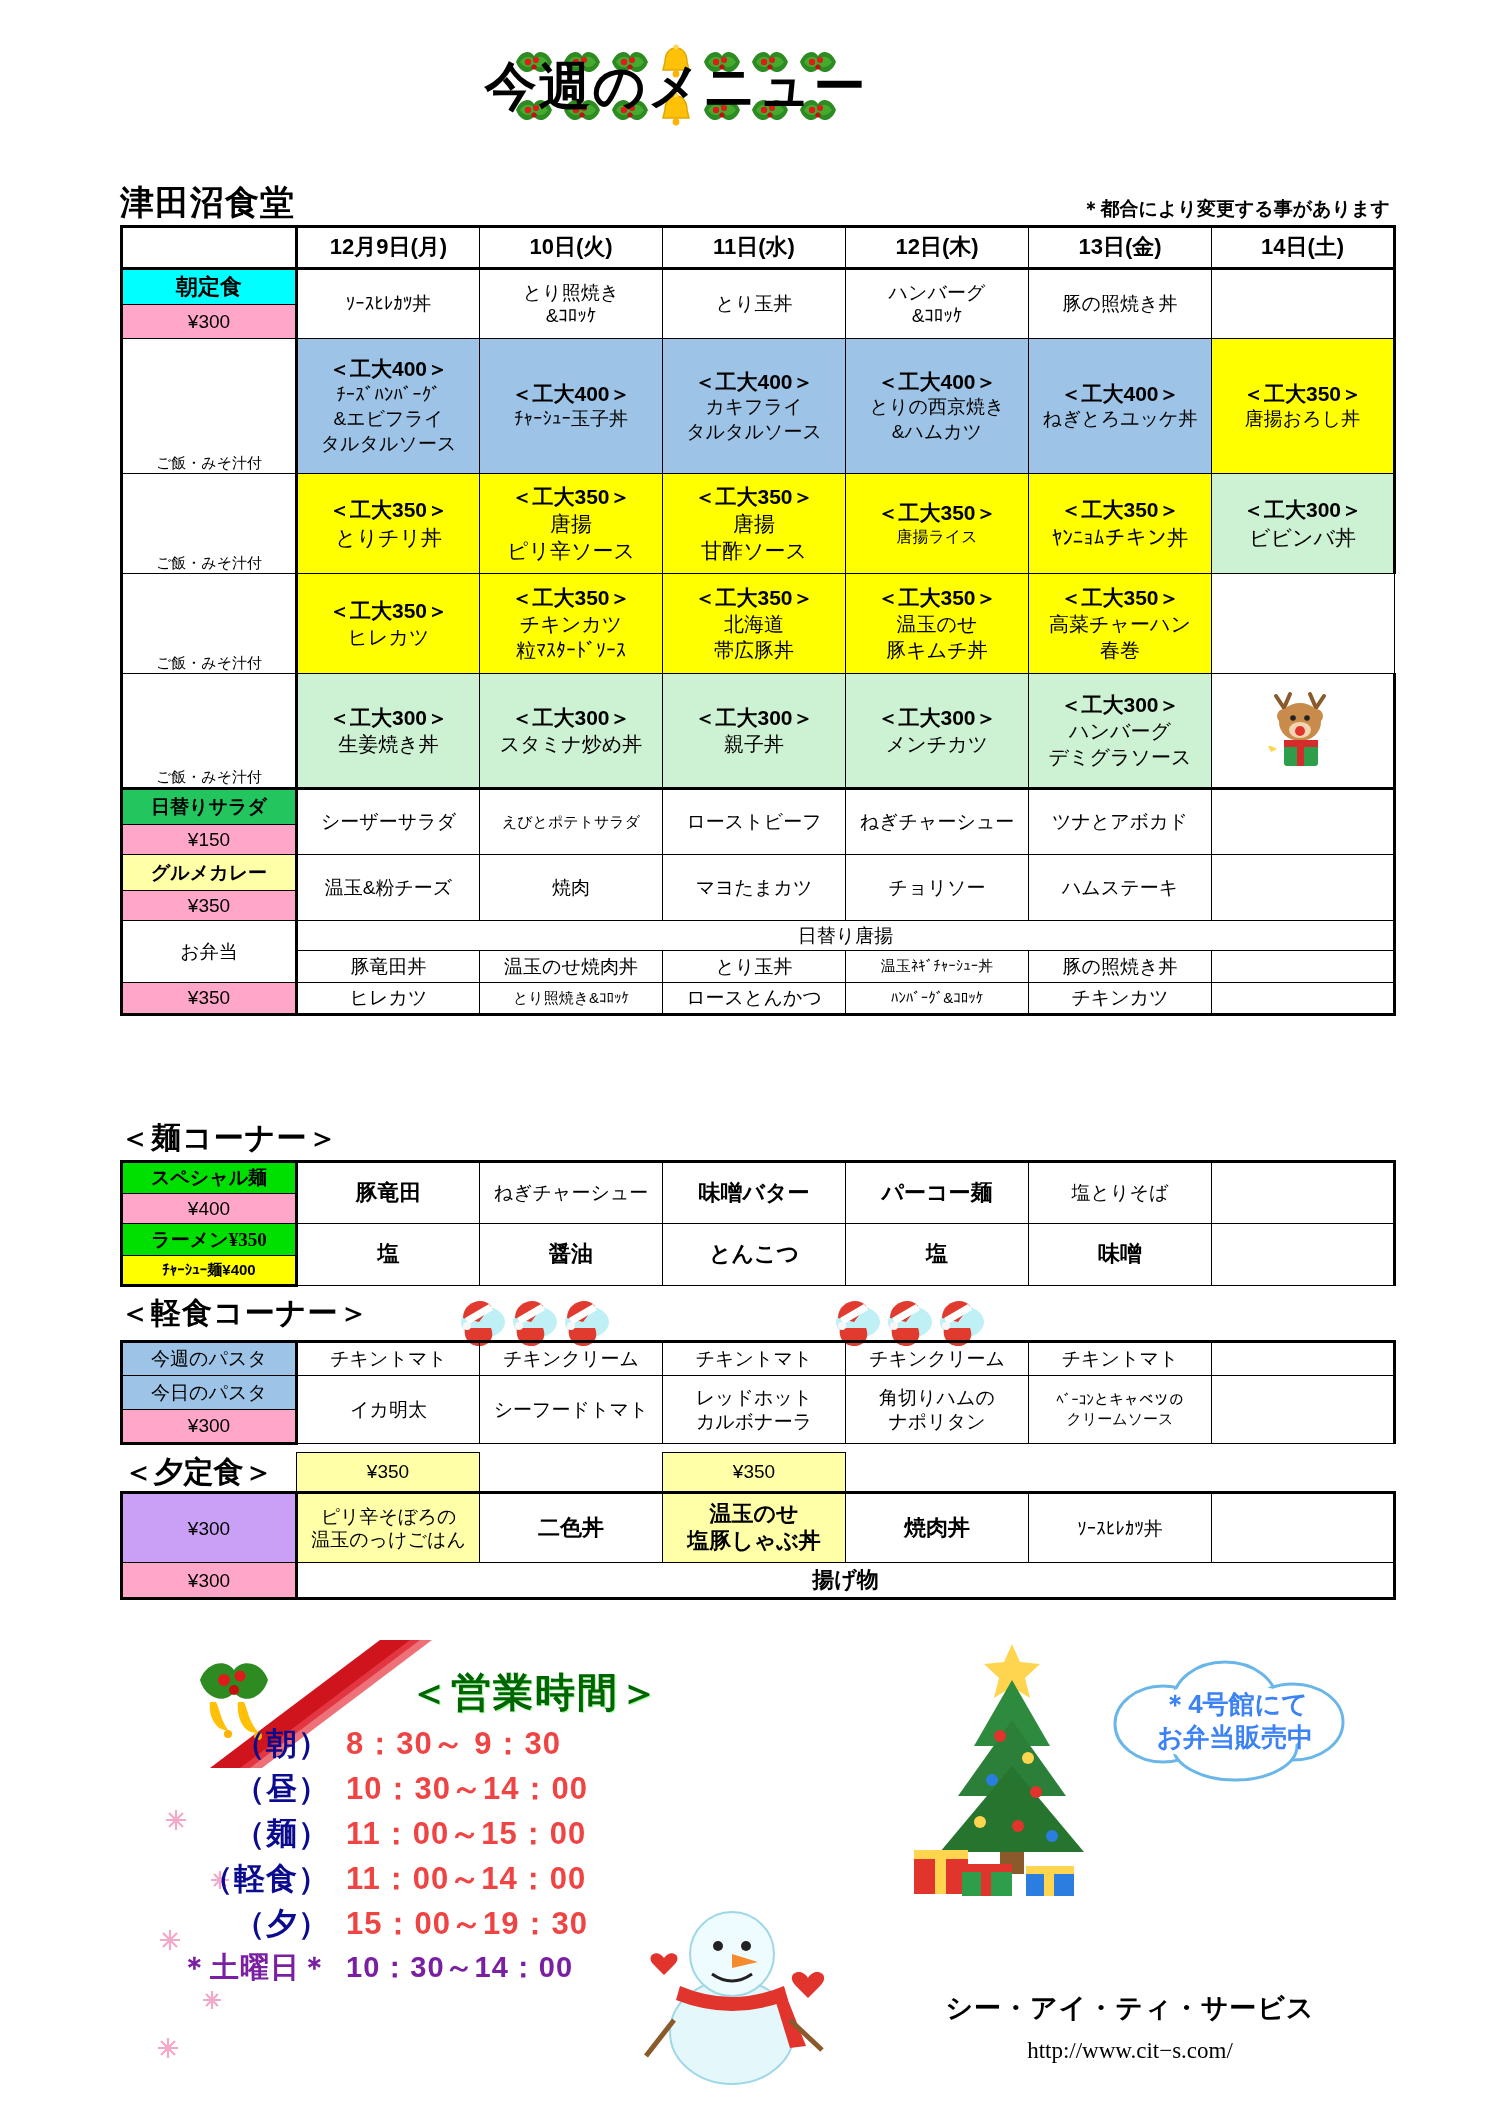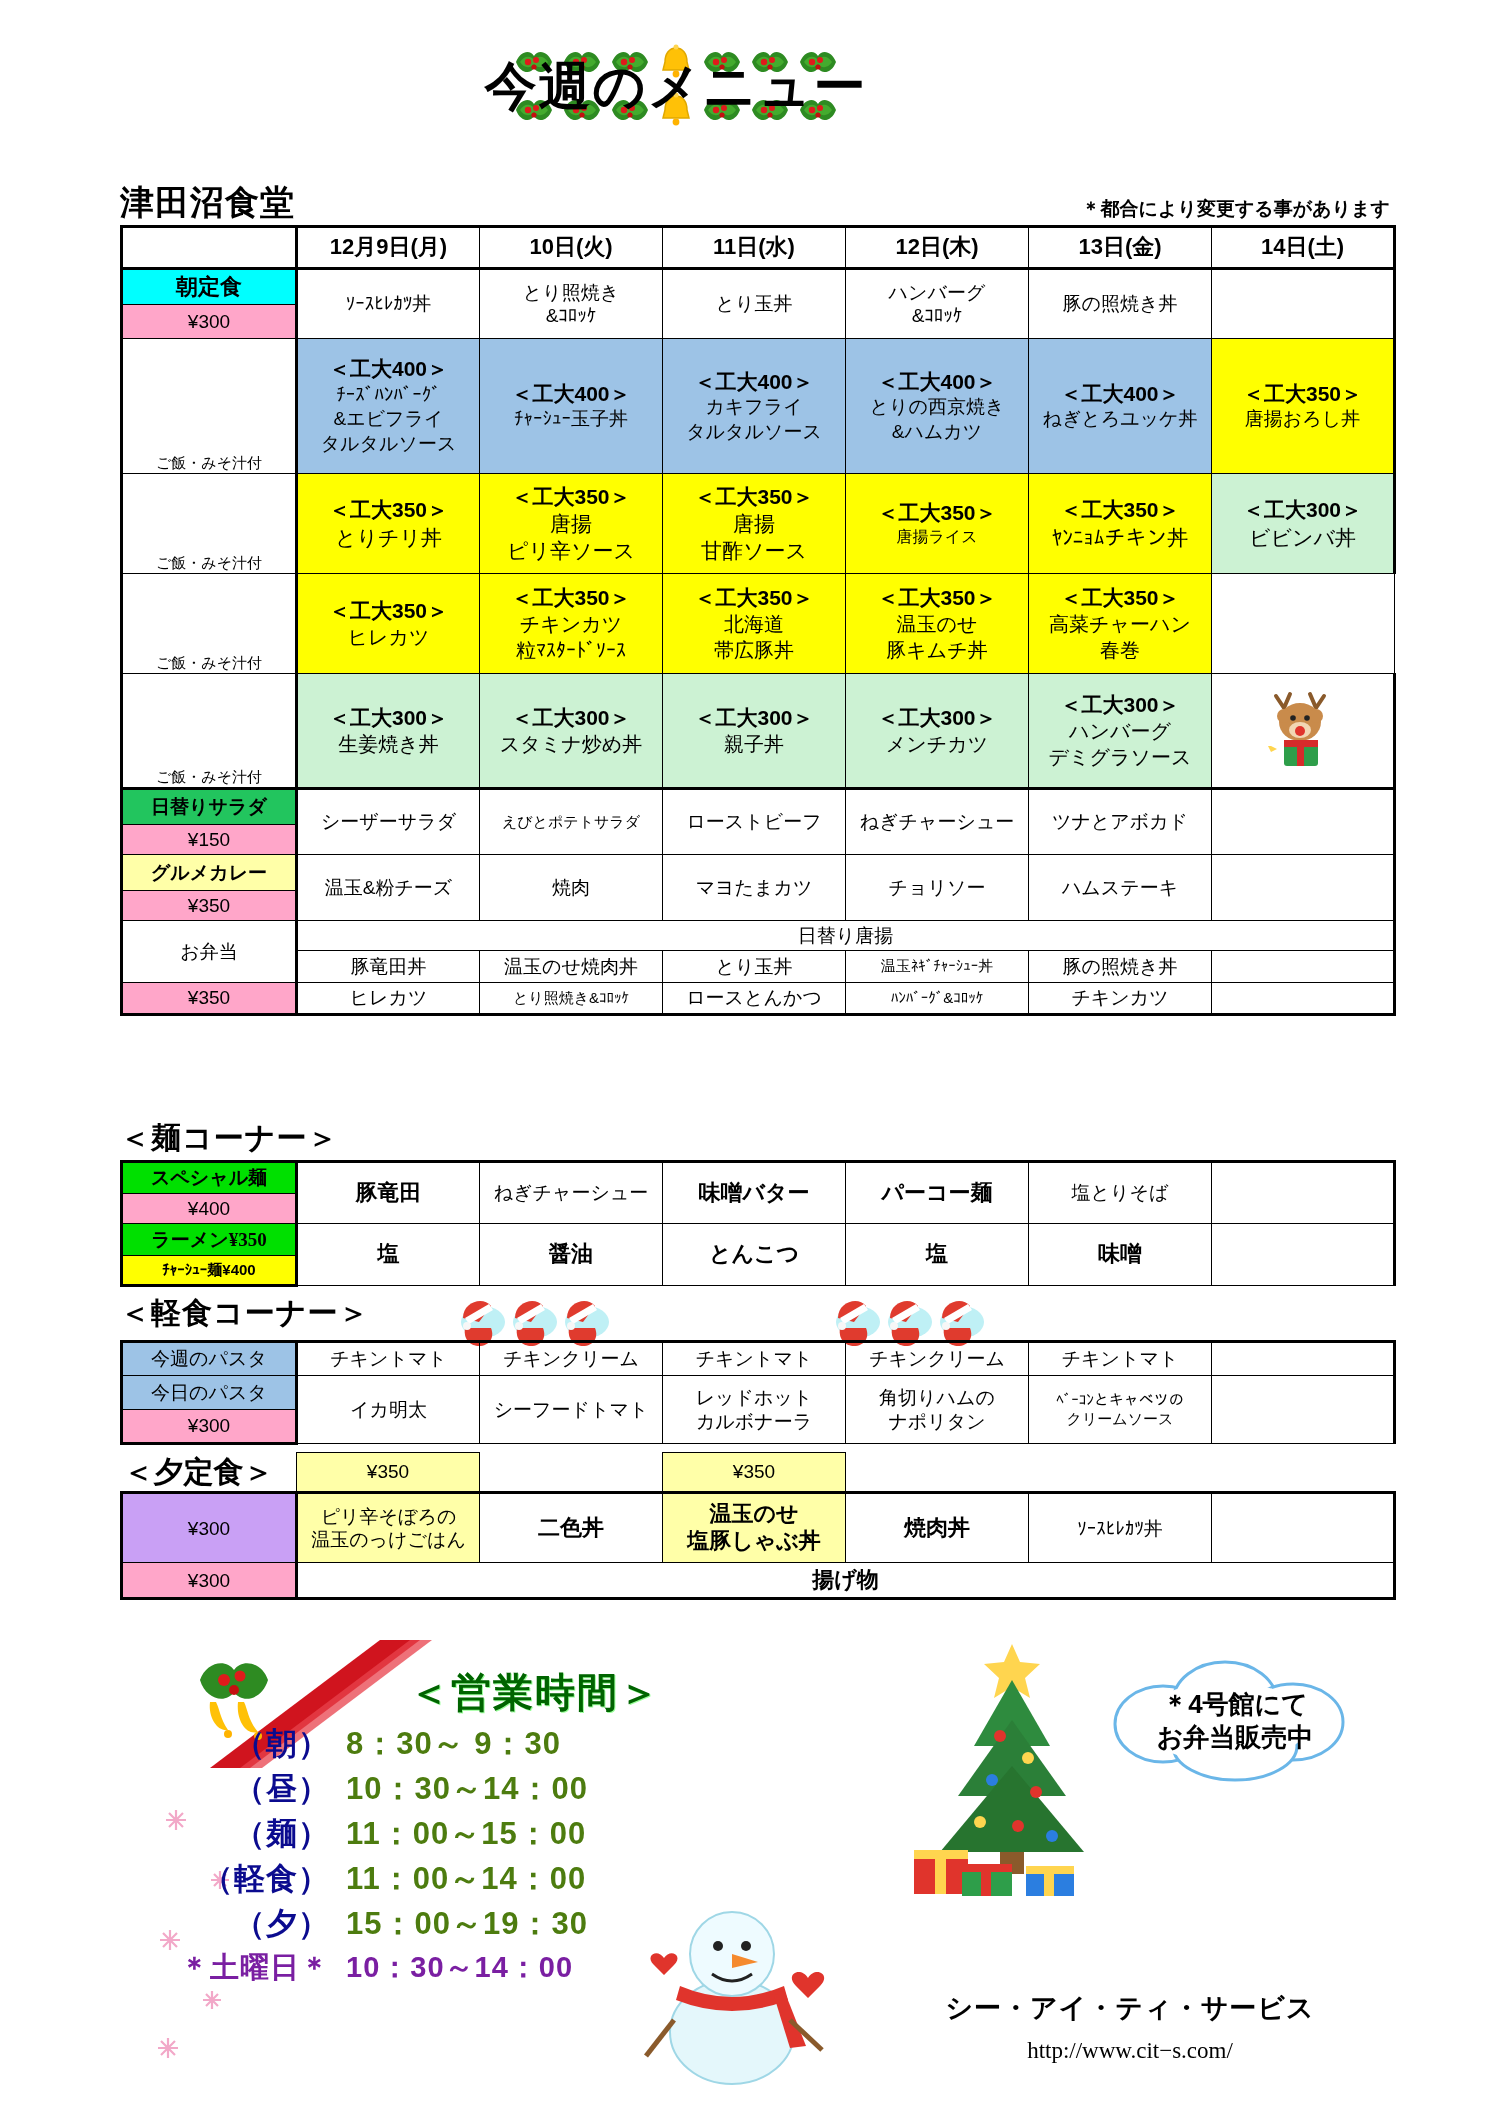--- a/index.html
+++ b/index.html
@@ -91,30 +91,30 @@
   #hours-title{
     font-size:40px; font-weight:bold; color:#006400; letter-spacing:2px;
     text-align:center; margin-left:90px;
     text-shadow:1px 1px 0 #9f9;
   }
   .hrow{
     display:flex; align-items:center; font-size:31px; font-weight:bold;
     color:#0b0b8f; margin-top:3px; letter-spacing:1px; white-space:nowrap;
   }
   .hlabel{ width:150px; text-align:right; color:#0b0b8f; }
-  .htime { margin-left:16px; color:#4d7c0f; }
+  .htime { margin-left:16px; color:#ef4444; }
   .sat .hlabel, .sat .htime{ color:#7a1fa2; }
   .sat{ font-size:29px; }
 
   #cloud-box{
     position:absolute; left:1105px; top:20px; width:260px; height:120px;
   }
   #cloud-text{
     position:absolute; left:0; top:28px; width:260px; text-align:center;
-    font-size:26px; font-weight:bold; color:#000000; line-height:1.25;
+    font-size:26px; font-weight:bold; color:#3b82f6; line-height:1.25;
     z-index:3;
   }
   #search-banner{
     position:absolute; left:880px; top:280px; width:500px; height:54px;
     background:#ffff00; display:flex; align-items:center; justify-content:center;
     font-size:28px; font-weight:bold; color:#000;
   }
   #company{
     position:absolute; left:880px; top:350px; width:500px; text-align:center;
     font-size:27px; font-weight:bold; letter-spacing:1px;

